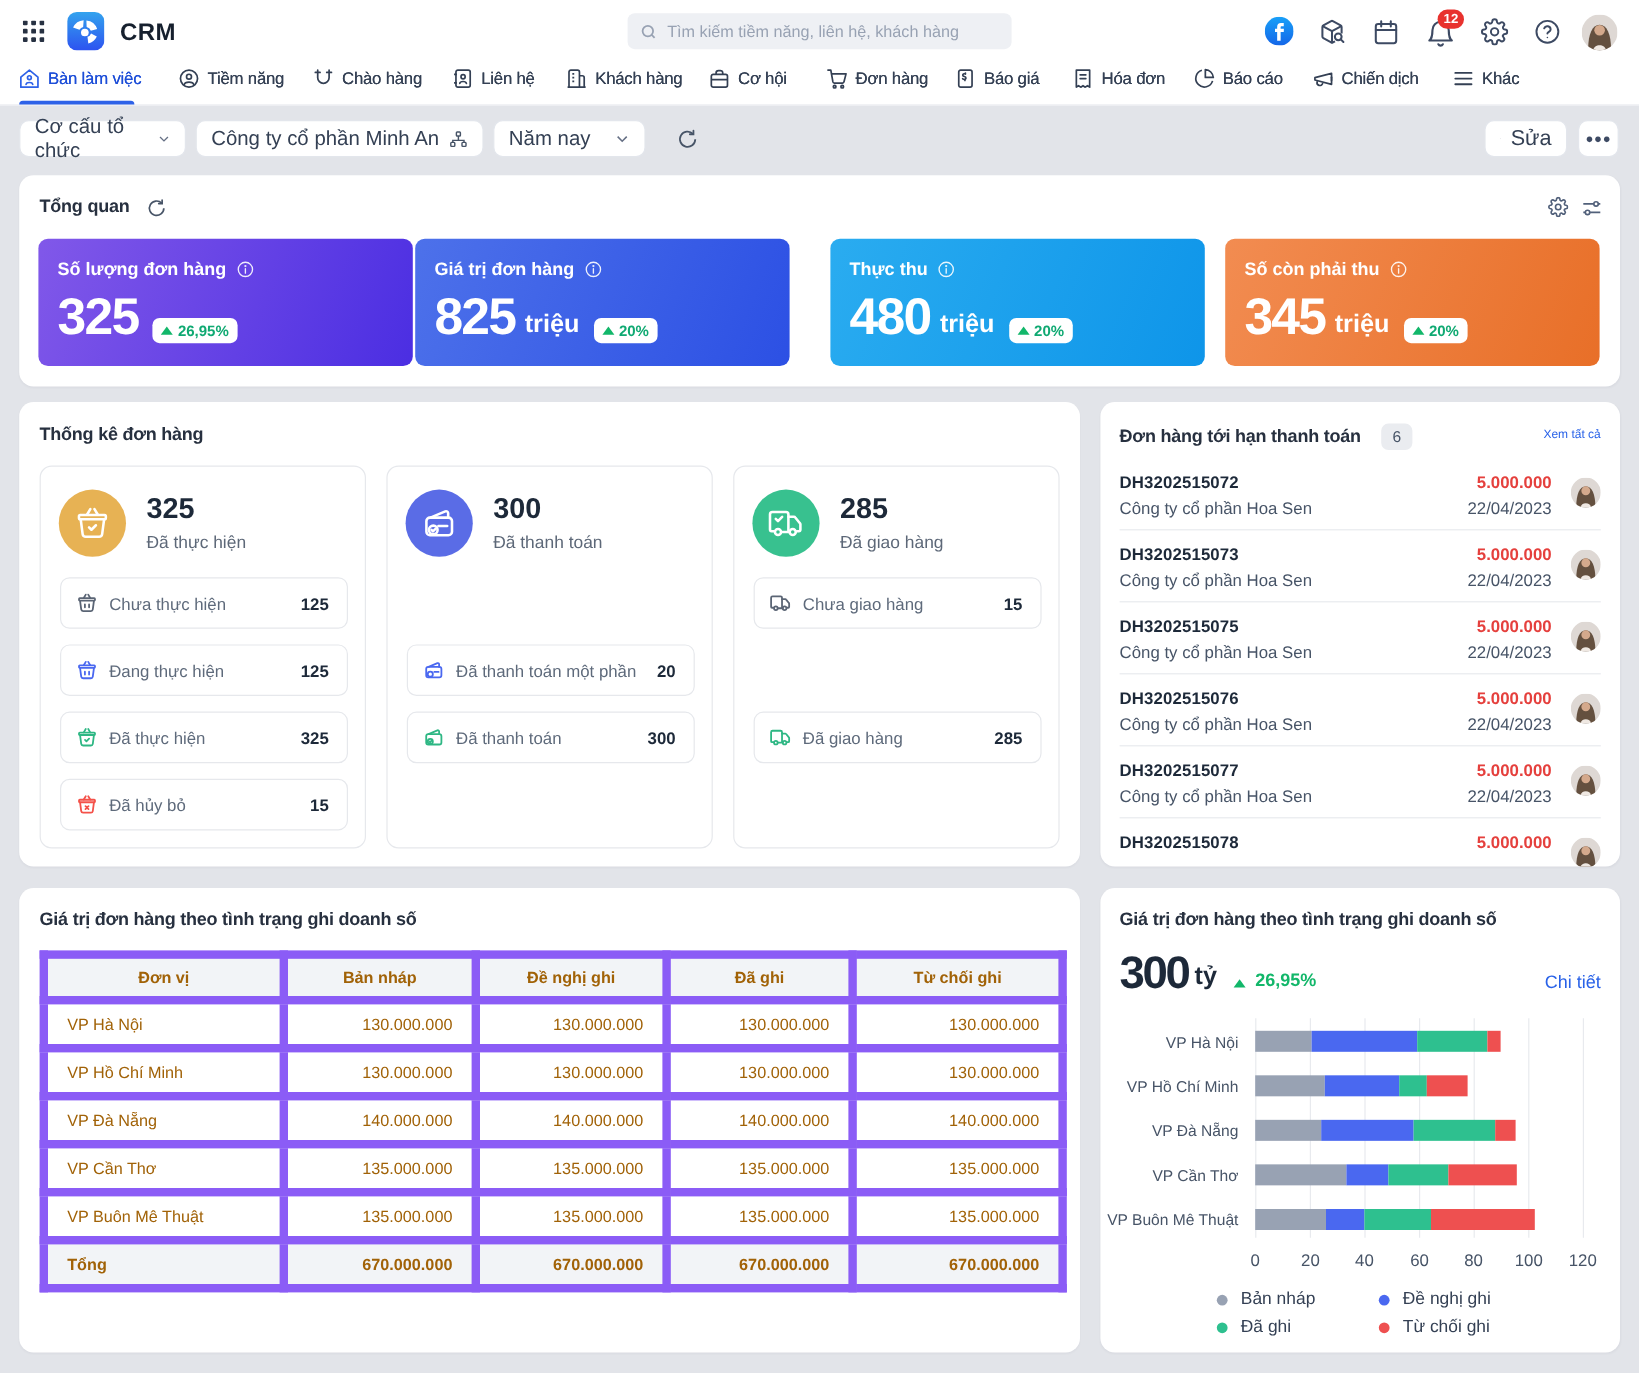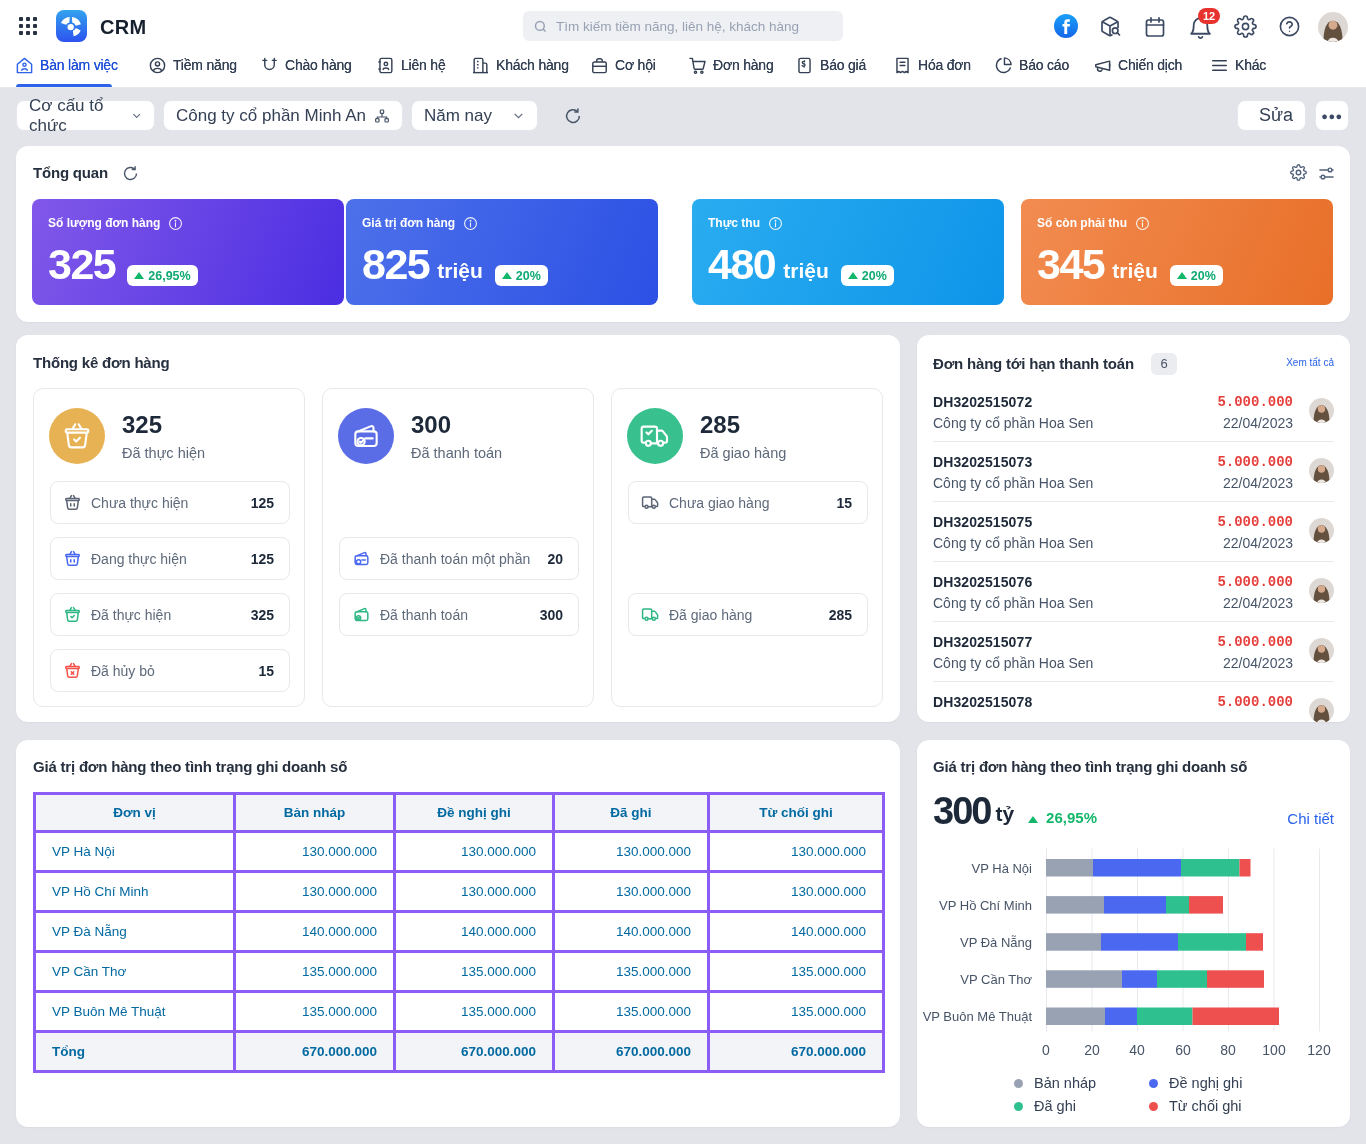--- a/index.html
+++ b/index.html
@@ -12,48 +12,48 @@
 #crm { position:absolute; left:100px; top:16px; font-size:20px; font-weight:bold; color:#16202e; letter-spacing:.3px; }
 #search { position:absolute; left:523px; top:11px; width:320px; height:30px; background:#eef0f4; border-radius:6px; display:flex; align-items:center; padding:0 10px; }
 #search span { color:#98a2b3; font-size:13.5px; margin-left:8px; }
 .navtab { position:absolute; top:56px; height:18px; display:flex; align-items:center; gap:6px; font-size:14px; font-weight:500; letter-spacing:-.2px; color:#344054; white-space:nowrap; text-shadow:0 0 .4px currentColor; }
 .navtab svg { flex:0 0 auto; }
 #underline { position:absolute; left:16px; top:84px; width:96px; height:3px; background:#2e62e8; border-radius:3px 3px 0 0; }
 
 .tool { position:absolute; top:100px; height:31px; background:#fff; border:1px solid #e3e6ec; border-radius:8px; display:flex; align-items:center; font-size:17px; color:#344054; }
 
 .statcard { position:absolute; top:199px; width:312px; height:106px; border-radius:8px; color:#fff; padding:17px 16px; }
-.statcard .t { font-size:12px; font-weight:bold; display:flex; gap:8px; }
+.statcard .t { font-size:15px; font-weight:bold; display:flex; align-items:center; gap:8px; }
 .statcard .num { position:absolute; left:16px; top:44px; display:flex; align-items:flex-end; }
 .statcard .big { font-size:43px; font-weight:bold; line-height:42px; letter-spacing:-1.5px; }
 .statcard .unit { font-size:21px; font-weight:bold; margin:0 0 2px 8px; }
 .badge { height:21px; background:#fff; border-radius:6px; display:flex; align-items:center; padding:0 7px; margin:0 0 -1px 12px; font-size:12.5px; font-weight:bold; color:#0fa972; gap:4px; }
 .tri { width:0; height:0; border-left:5px solid transparent; border-right:5px solid transparent; border-bottom:7px solid #12b76a; }
 
 .h2 { font-size:15px; font-weight:bold; letter-spacing:-.2px; color:#27303f; }
 .subcard { position:absolute; top:388px; width:272px; height:319px; border:1px solid #e6e8ec; border-radius:10px; background:#fff; }
 .circ { position:absolute; left:15px; top:19px; width:56px; height:56px; border-radius:50%; display:flex; align-items:center; justify-content:center; }
 .subnum { position:absolute; left:88px; top:24px; font-size:24px; font-weight:bold; color:#1d2939; line-height:24px; }
 .sublab { position:absolute; left:88px; top:56px; font-size:14.5px; color:#5d6878; }
 .srow { position:absolute; left:16px; width:240px; height:43px; border:1px solid #e6e8ec; border-radius:8px; display:flex; align-items:center; padding:0 15px 0 12px; gap:9px; }
 .srow .lab { font-size:14px; color:#5e6a7b; flex:1; }
 .srow .val { font-size:14px; font-weight:bold; color:#1d2939; }
 
 .orow { position:absolute; width:401px; height:60px; }
 .av { display:block; width:25px; height:25px; border-radius:50%; overflow:hidden; }
 .av svg { display:block; }
 .orow .code { position:absolute; left:0; top:13px; font-size:14px; font-weight:bold; color:#1d2939; letter-spacing:.1px; }
 .orow .comp { position:absolute; left:0; top:34px; font-size:14px; color:#475467; }
-.orow .amt { position:absolute; right:41px; top:13px; font-size:14px; font-weight:bold; color:#e5403d;font-family:Liberation Mono, monospace; }
+.orow .amt { position:absolute; right:41px; top:13px; font-size:14px; font-weight:bold; color:#e5403d; }
 .orow .date { position:absolute; right:41px; top:34px; font-size:14px; color:#475467;margin-left:12px; }
 .orow .av { position:absolute; right:0; top:17px; }
 .odiv { position:absolute; left:933px; width:401px; height:1px; background:#e8eaee; }
 
 table { border-collapse:collapse; position:absolute; left:33px; top:792px; }
-th,td { border:3px solid #8b5cf6; font-size:13.5px; color:#0369a1; }
+th,td { border:7px solid #8b5cf6; font-size:13.5px; color:#a16207; }
 th { height:38px; background:#f2f4f7; font-weight:bold; text-align:center; }
 td { height:40px; padding:0 16px; text-align:right; }
 td.l { text-align:left; }
 tr.tot td { background:#f2f4f7; font-weight:bold; }
 
 .leg { position:absolute; display:flex; align-items:center; gap:11px; font-size:14.5px; color:#344054; }
 .dot { width:9px; height:9px; border-radius:50%; }
 </style>
 </head>
 <body>

